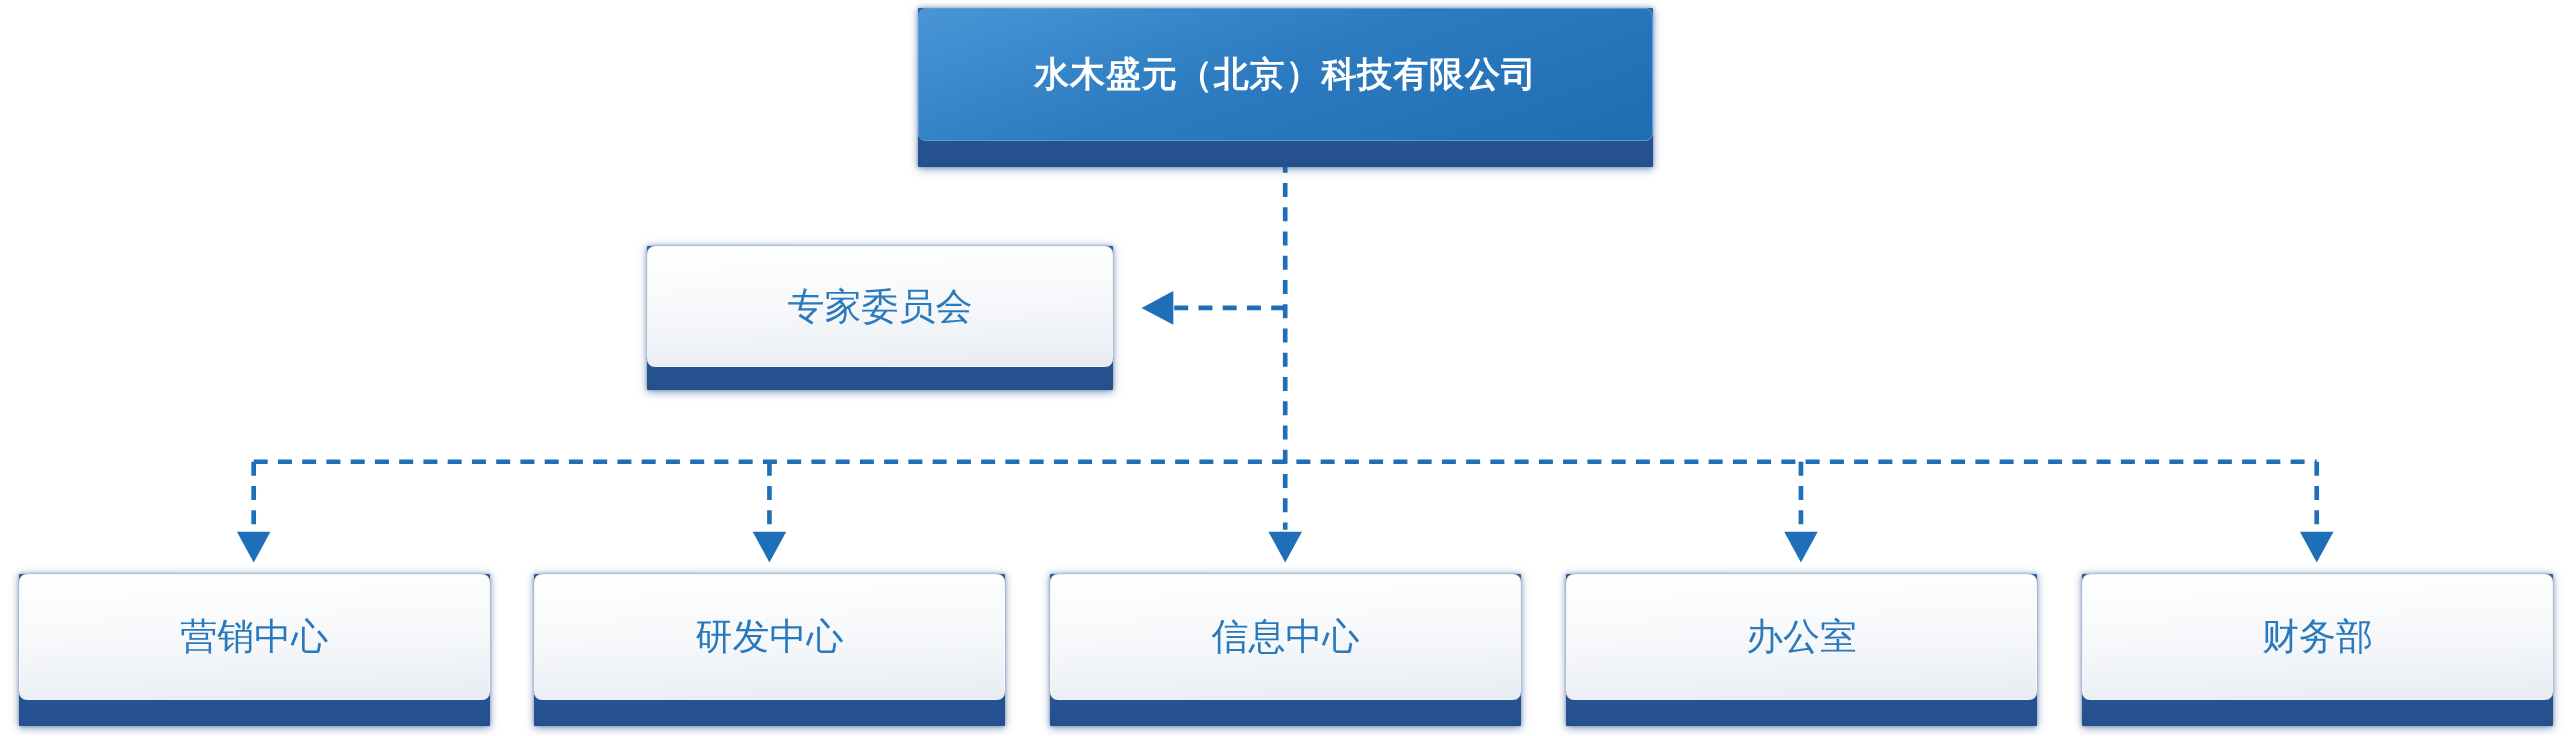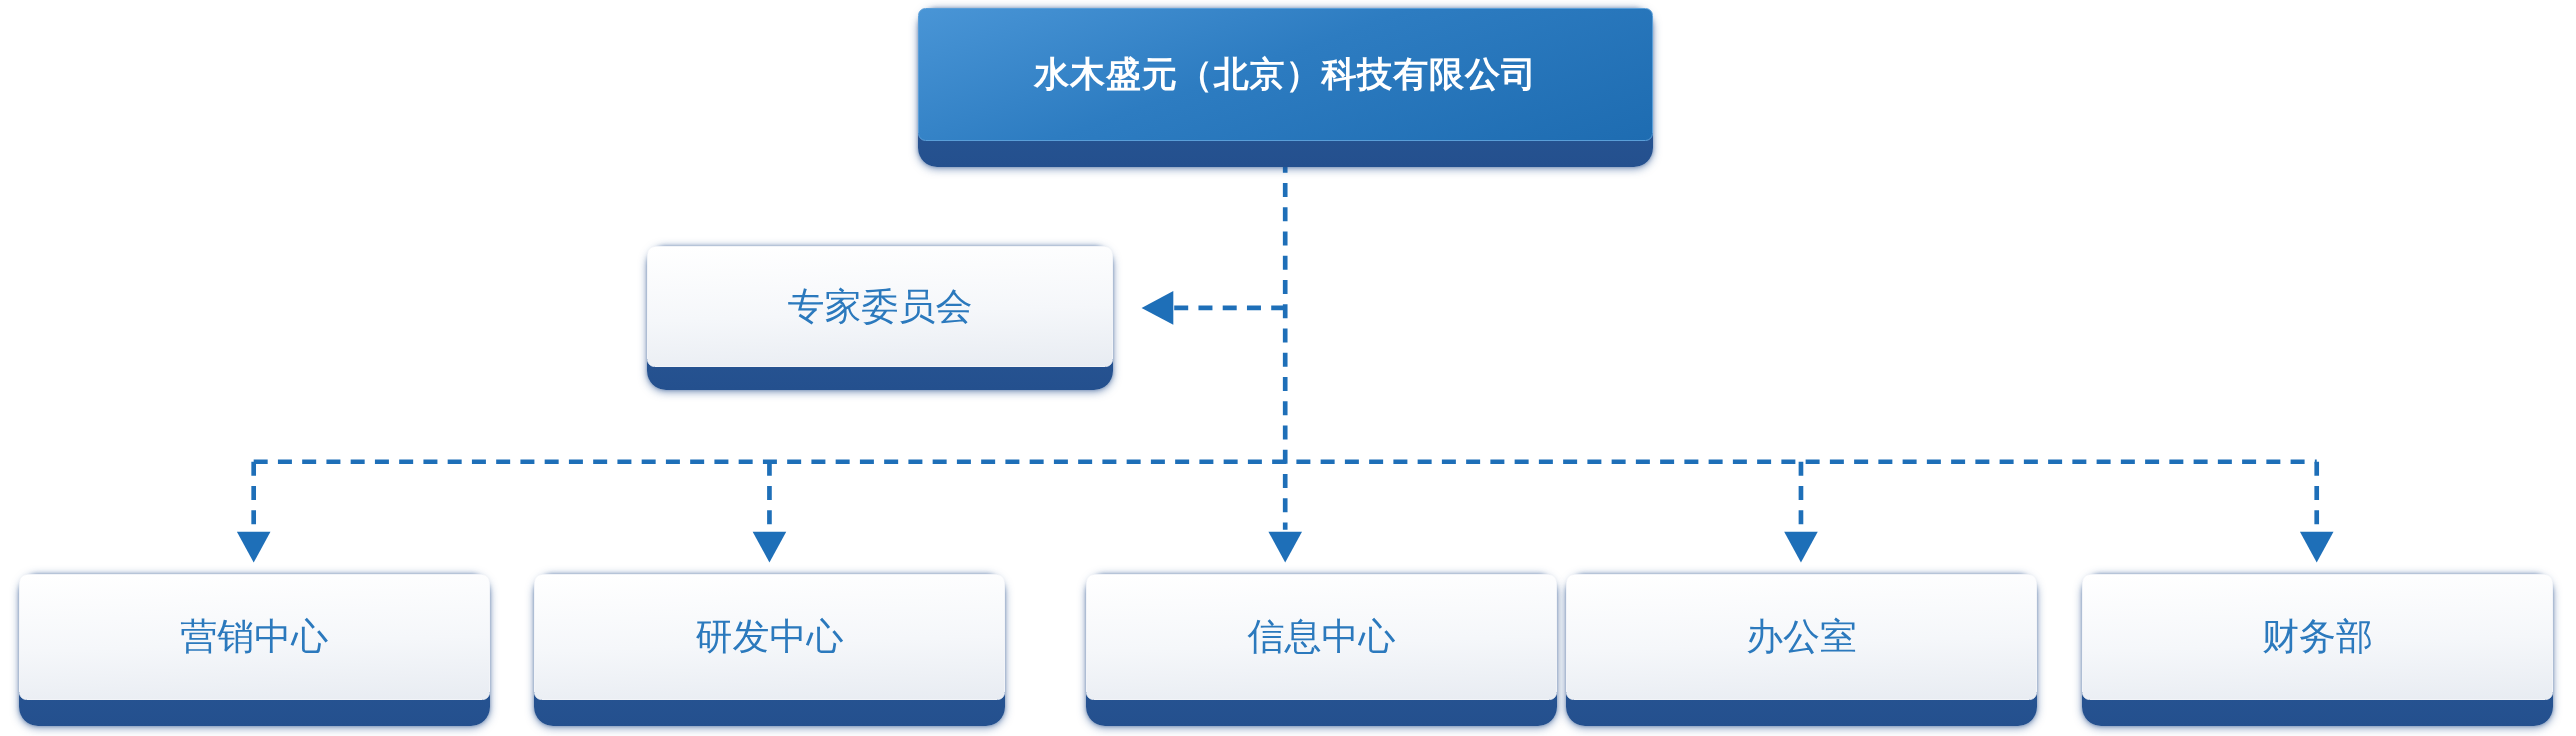--- a/index.html
+++ b/index.html
@@ -9,21 +9,21 @@
     background:#ffffff;
     overflow:hidden;
     font-family:"Liberation Sans","DejaVu Sans",sans-serif;
   }
   
   .connectors{position:absolute;left:0;top:0;width:2576px;height:737px;}
   .dash{stroke:#1e6fb8;stroke-width:5;fill:none;stroke-dasharray:15 11;}
   .arrow{fill:#1e6fb8;stroke:none;}
   
   .node{
-    position:absolute;border-radius:19px;
+    position:absolute;border-radius:1px;
     background:linear-gradient(180deg,#2d5c9c 0%,#24508e 100%);
     box-shadow:0 1.9px 8.4px rgba(32,74,138,.55),0 0 3.7px rgba(32,74,138,.4);
   }
   .face{
     position:absolute;left:0;right:0;top:0;border-radius:7.5px;
     display:flex;align-items:center;justify-content:center;
     white-space:nowrap;
   }
   
   .node-root{left:918px;top:7.5px;width:735px;height:159px;}
@@ -37,21 +37,21 @@
   .node-committee{left:647px;top:246px;width:466px;height:144px;}
   .node-committee .face{height:119px;}
   
   .node-dept{top:574px;width:471px;height:152px;}
   .node-dept .face{height:124px;}
   .white-face{
     background:linear-gradient(178deg,#ffffff 0%,#f5f7fa 55%,#e8ecf2 100%);
     border:0.9px solid #f2f4f8;
     color:#2b79bd;font-size:37px;
   }
-  .d1{left:18.7px;} .d2{left:534px;text-align:center;} .d3{left:1050px;margin-left:36px;} .d4{left:1566px;} .d5{left:2082px;}
+  .d1{left:18.7px;} .d2{left:534px;text-align:center;} .d3{left:1050px;} .d4{left:1566px;} .d5{left:2082px;}
 </style>
 </head>
 <body>
 
 <div class="stage">
 
   <svg class="connectors" viewBox="0 0 2762 790" xmlns="http://www.w3.org/2000/svg">
 
     <path class="dash" d="M1378 170 L1378 568"></path>
 

